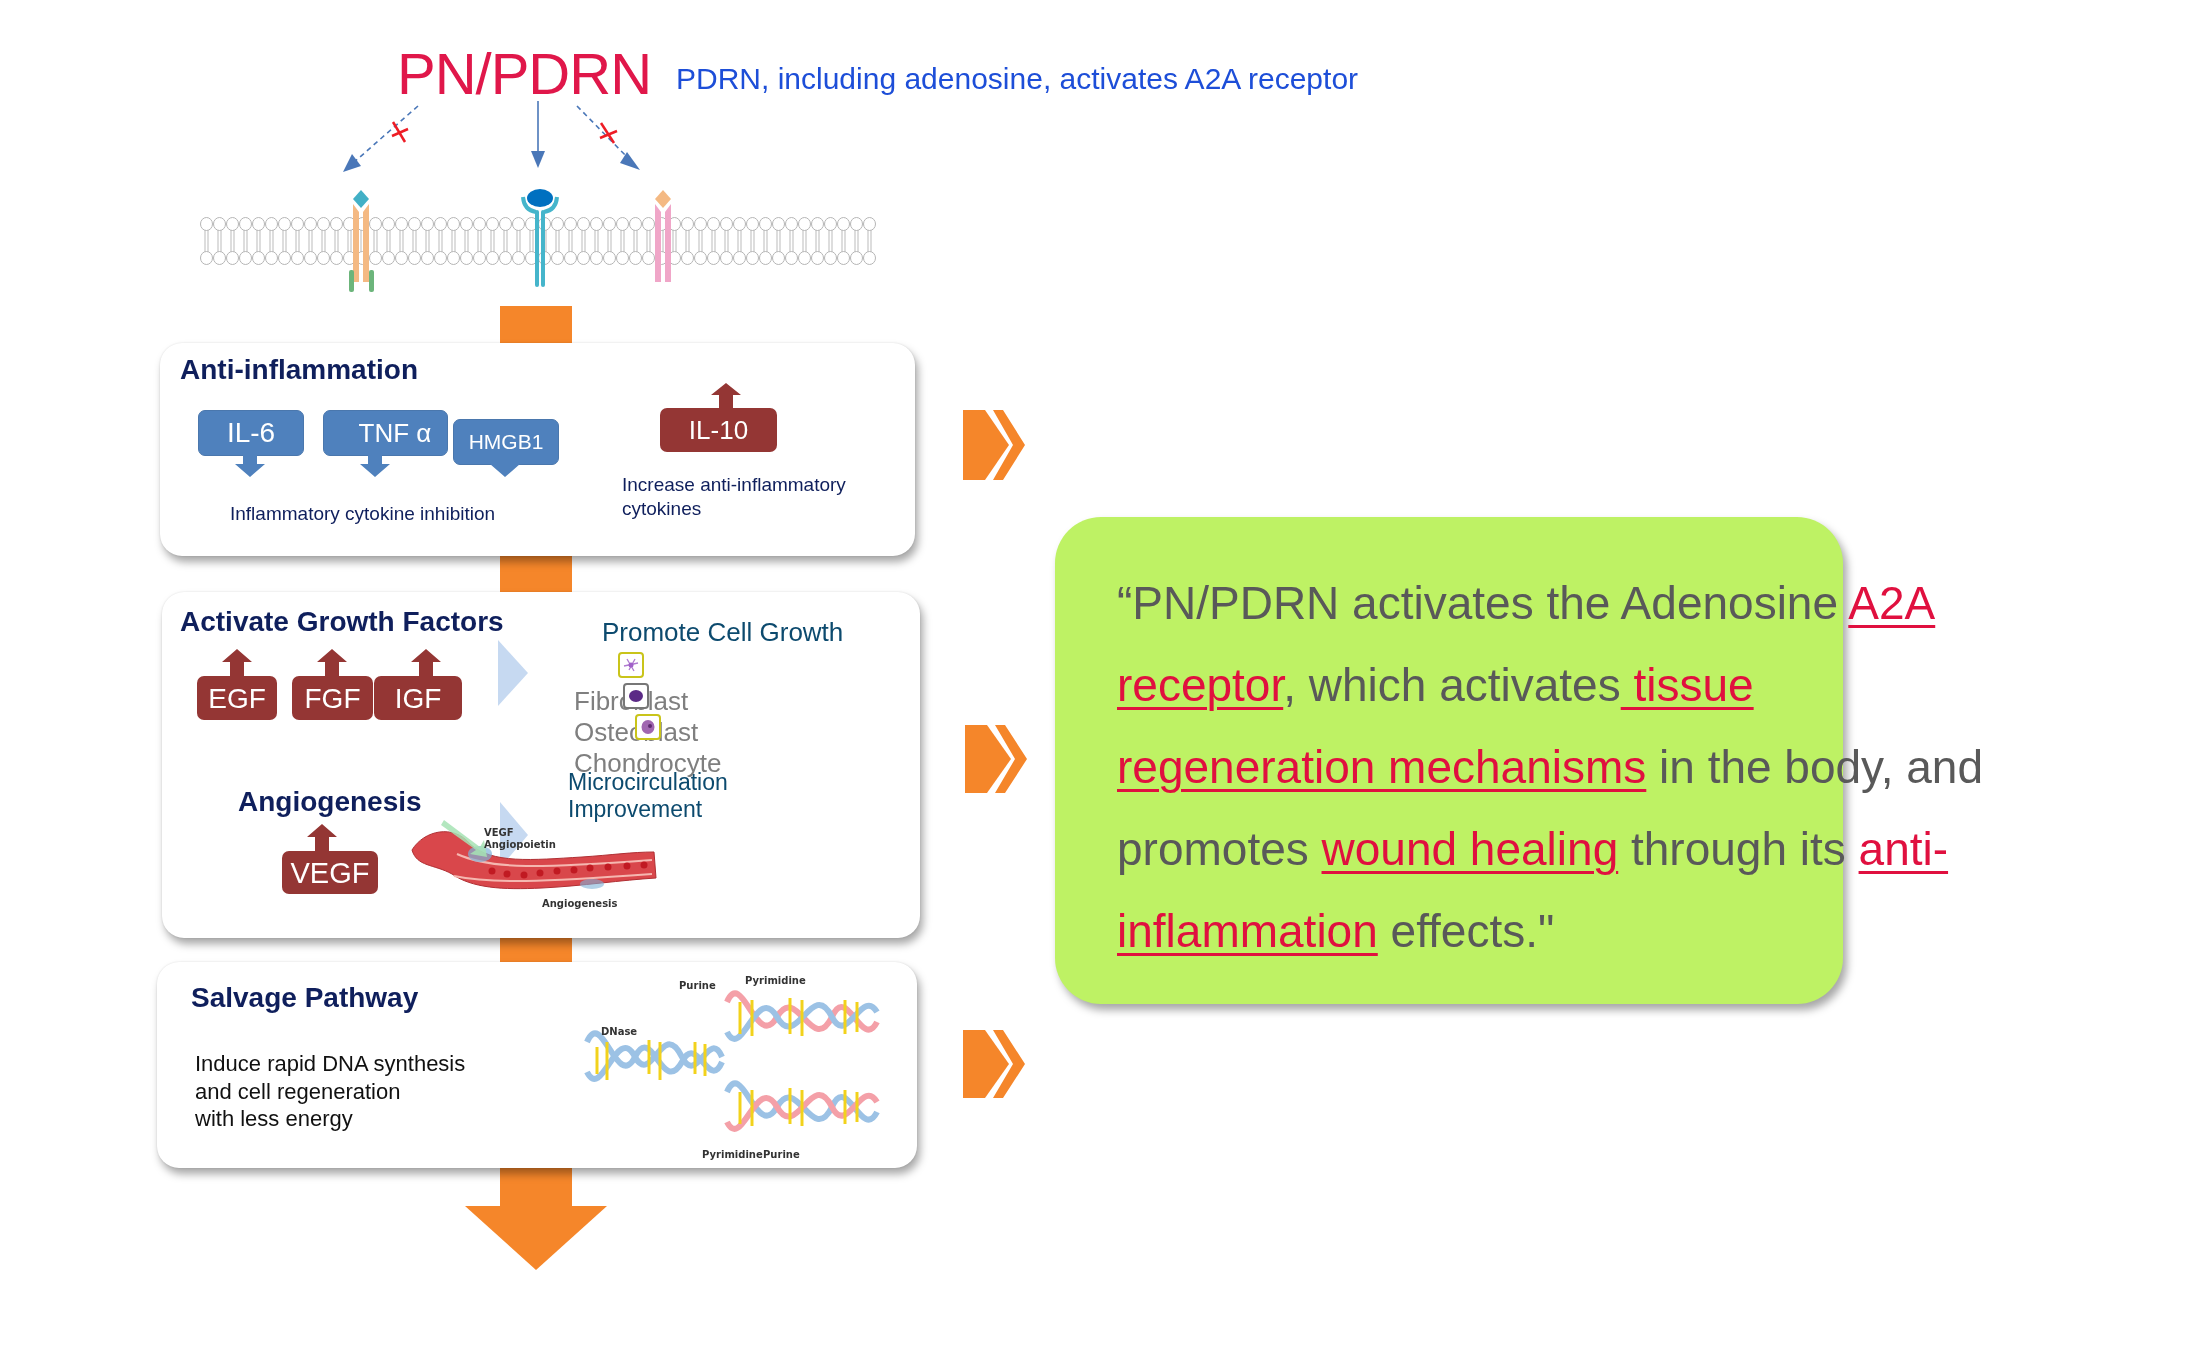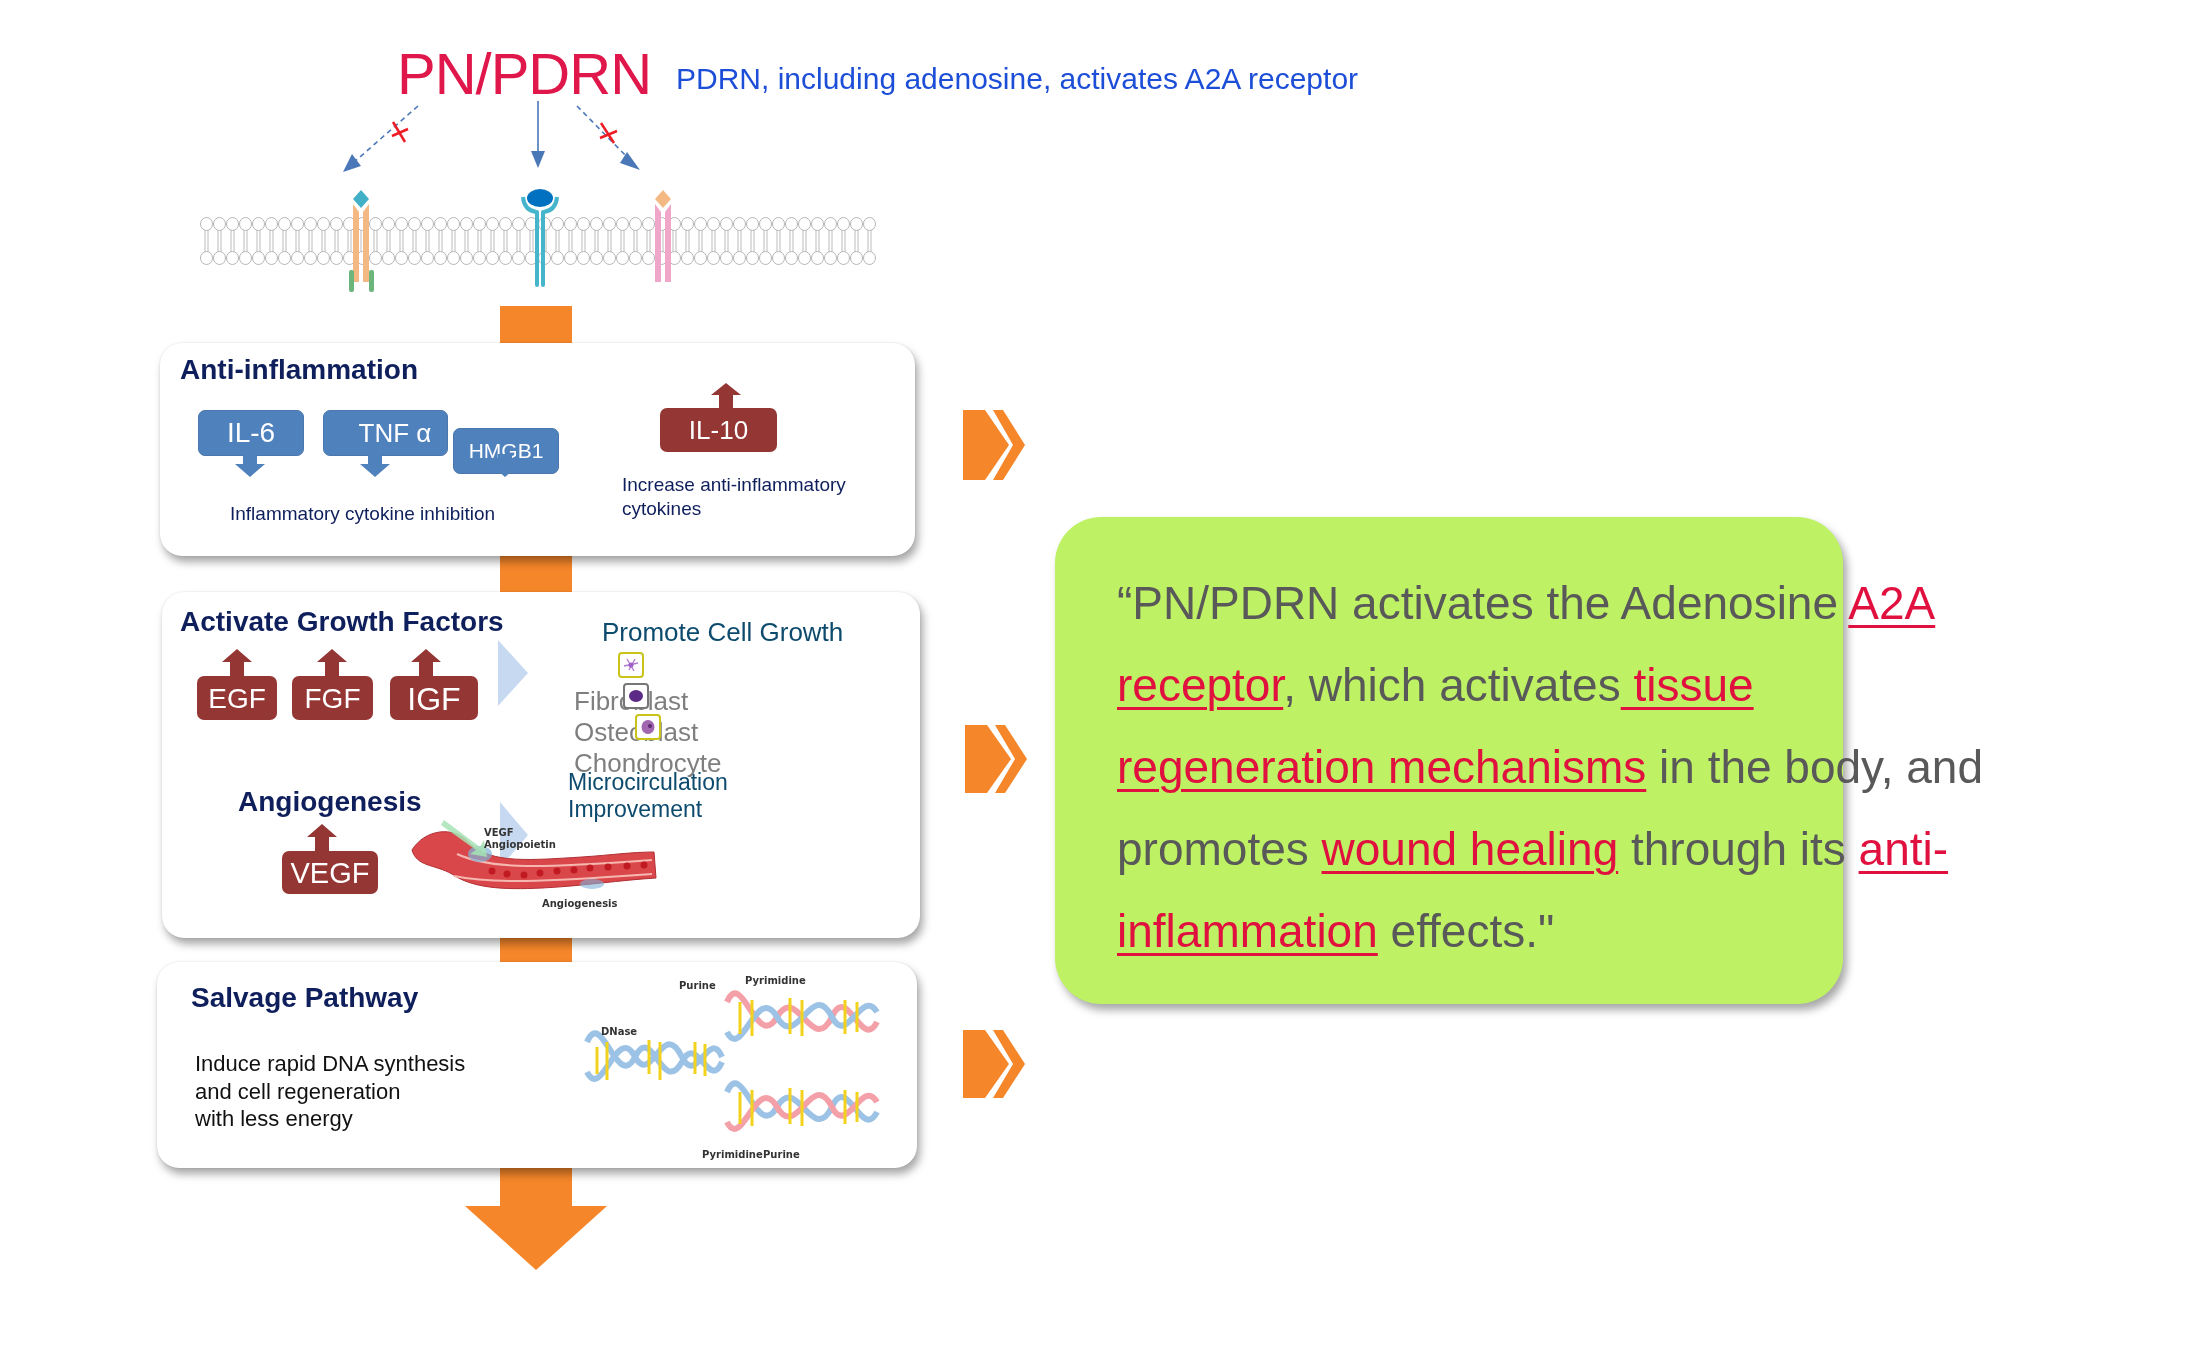--- a/index.html
+++ b/index.html
@@ -95,21 +95,21 @@
     <polygon points="655,204 661,212 661,282 655,282" fill="#f0a6c8"></polygon>
     <polygon points="671,204 665,212 665,282 671,282" fill="#f0a6c8"></polygon>
   </g>
 </svg>
 
 <div class="card" style="left:160px; top:343px; width:755px; height:213px;">
   <div class="card-title" style="left:20px; top:11px;">Anti-inflammation</div>
 
   <div class="pill blue" style="left:38px; top:67px; width:104px; height:44px; line-height:44px; font-size:28px;">IL-6</div>
   <div class="pill blue" style="left:163px; top:67px; width:104px; height:44px; line-height:44px; font-size:26px;padding-left:19px;">TNF α</div>
-  <div class="pill blue" style="left:293px; top:85px; width:104px; height:44px; line-height:44px; font-size:21px;">HMGB1</div>
+  <div class="pill blue" style="left:293px; top:76px; width:104px; height:44px; line-height:44px; font-size:21px;">HMGB1</div>
 
   <svg class="layer" width="755" height="213">
     <g fill="#4f81bd">
       <polygon points="83,111 97,111 97,121 105,121 90,134 75,121 83,121"></polygon>
       <polygon points="208,111 222,111 222,121 230,121 215,134 200,121 208,121"></polygon>
       <polygon points="338,111 352,111 352,121 360,121 345,134 330,121 338,121"></polygon>
     </g>
     <polygon fill="#943634" points="559,65 559,52 551,52 566,40 581,52 573,52 573,65"></polygon>
   </svg>
 
@@ -154,21 +154,21 @@
       </g>
       <polygon points="282,228 318,255 322,248 325,265 308,262 314,258 279,233" fill="#a6e3b4" opacity="0.85"></polygon>
       <text class="small-lbl" x="322" y="244">VEGF</text>
       <text class="small-lbl" x="322" y="256">Angiopoietin</text>
       <text class="small-lbl" x="380" y="315">Angiogenesis</text>
     </g>
   </svg>
 
   <div class="pill red" style="left:35px; top:84px; width:80px; height:44px; line-height:46px; font-size:28px;">EGF</div>
   <div class="pill red" style="left:130px; top:84px; width:81px; height:44px; line-height:46px; font-size:28px;">FGF</div>
-  <div class="pill red" style="left:228px; top:84px; width:88px; height:44px; line-height:46px; font-size:32px;">IGF</div>
+  <div class="pill red" style="left:212px; top:84px; width:88px; height:44px; line-height:46px; font-size:28px;">IGF</div>
 
   <div class="subhead" style="left:440px; top:26px;">Promote Cell Growth</div>
 
   <div class="cell-row" style="left:412px; top:60px;">
     <span class="cell-icon">
       <svg width="18" height="18">
           <g stroke="#b07ad0" stroke-width="1.3">
             <line x1="2" y1="10" x2="16" y2="7"></line>
             <line x1="5" y1="3" x2="12" y2="15"></line>
             <line x1="13" y1="3" x2="7" y2="14"></line>

